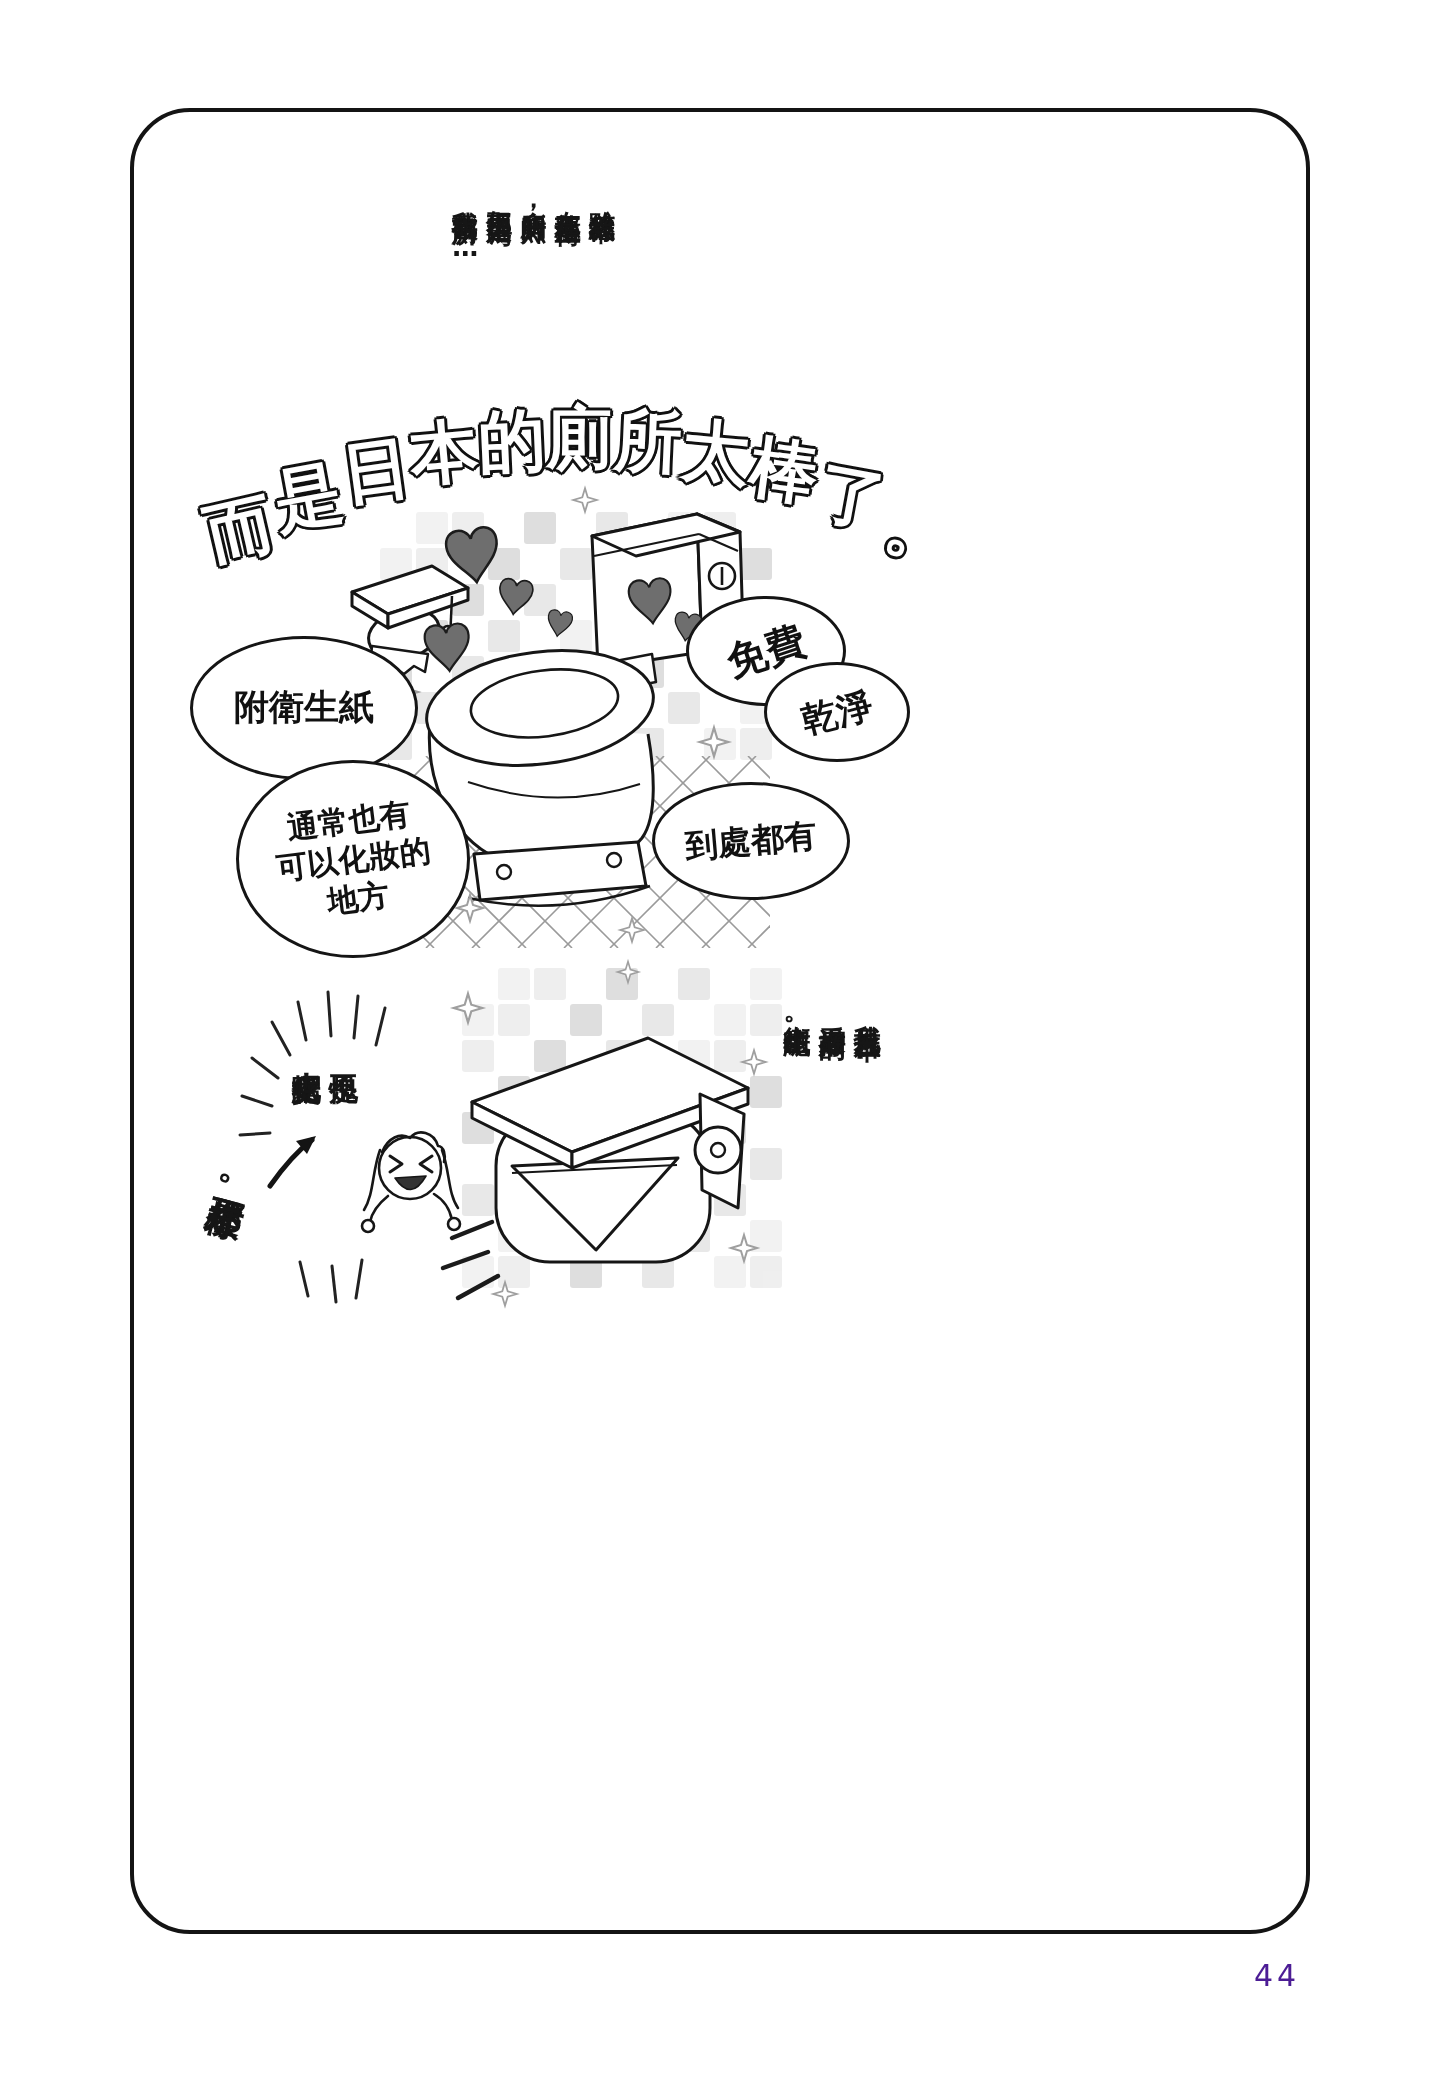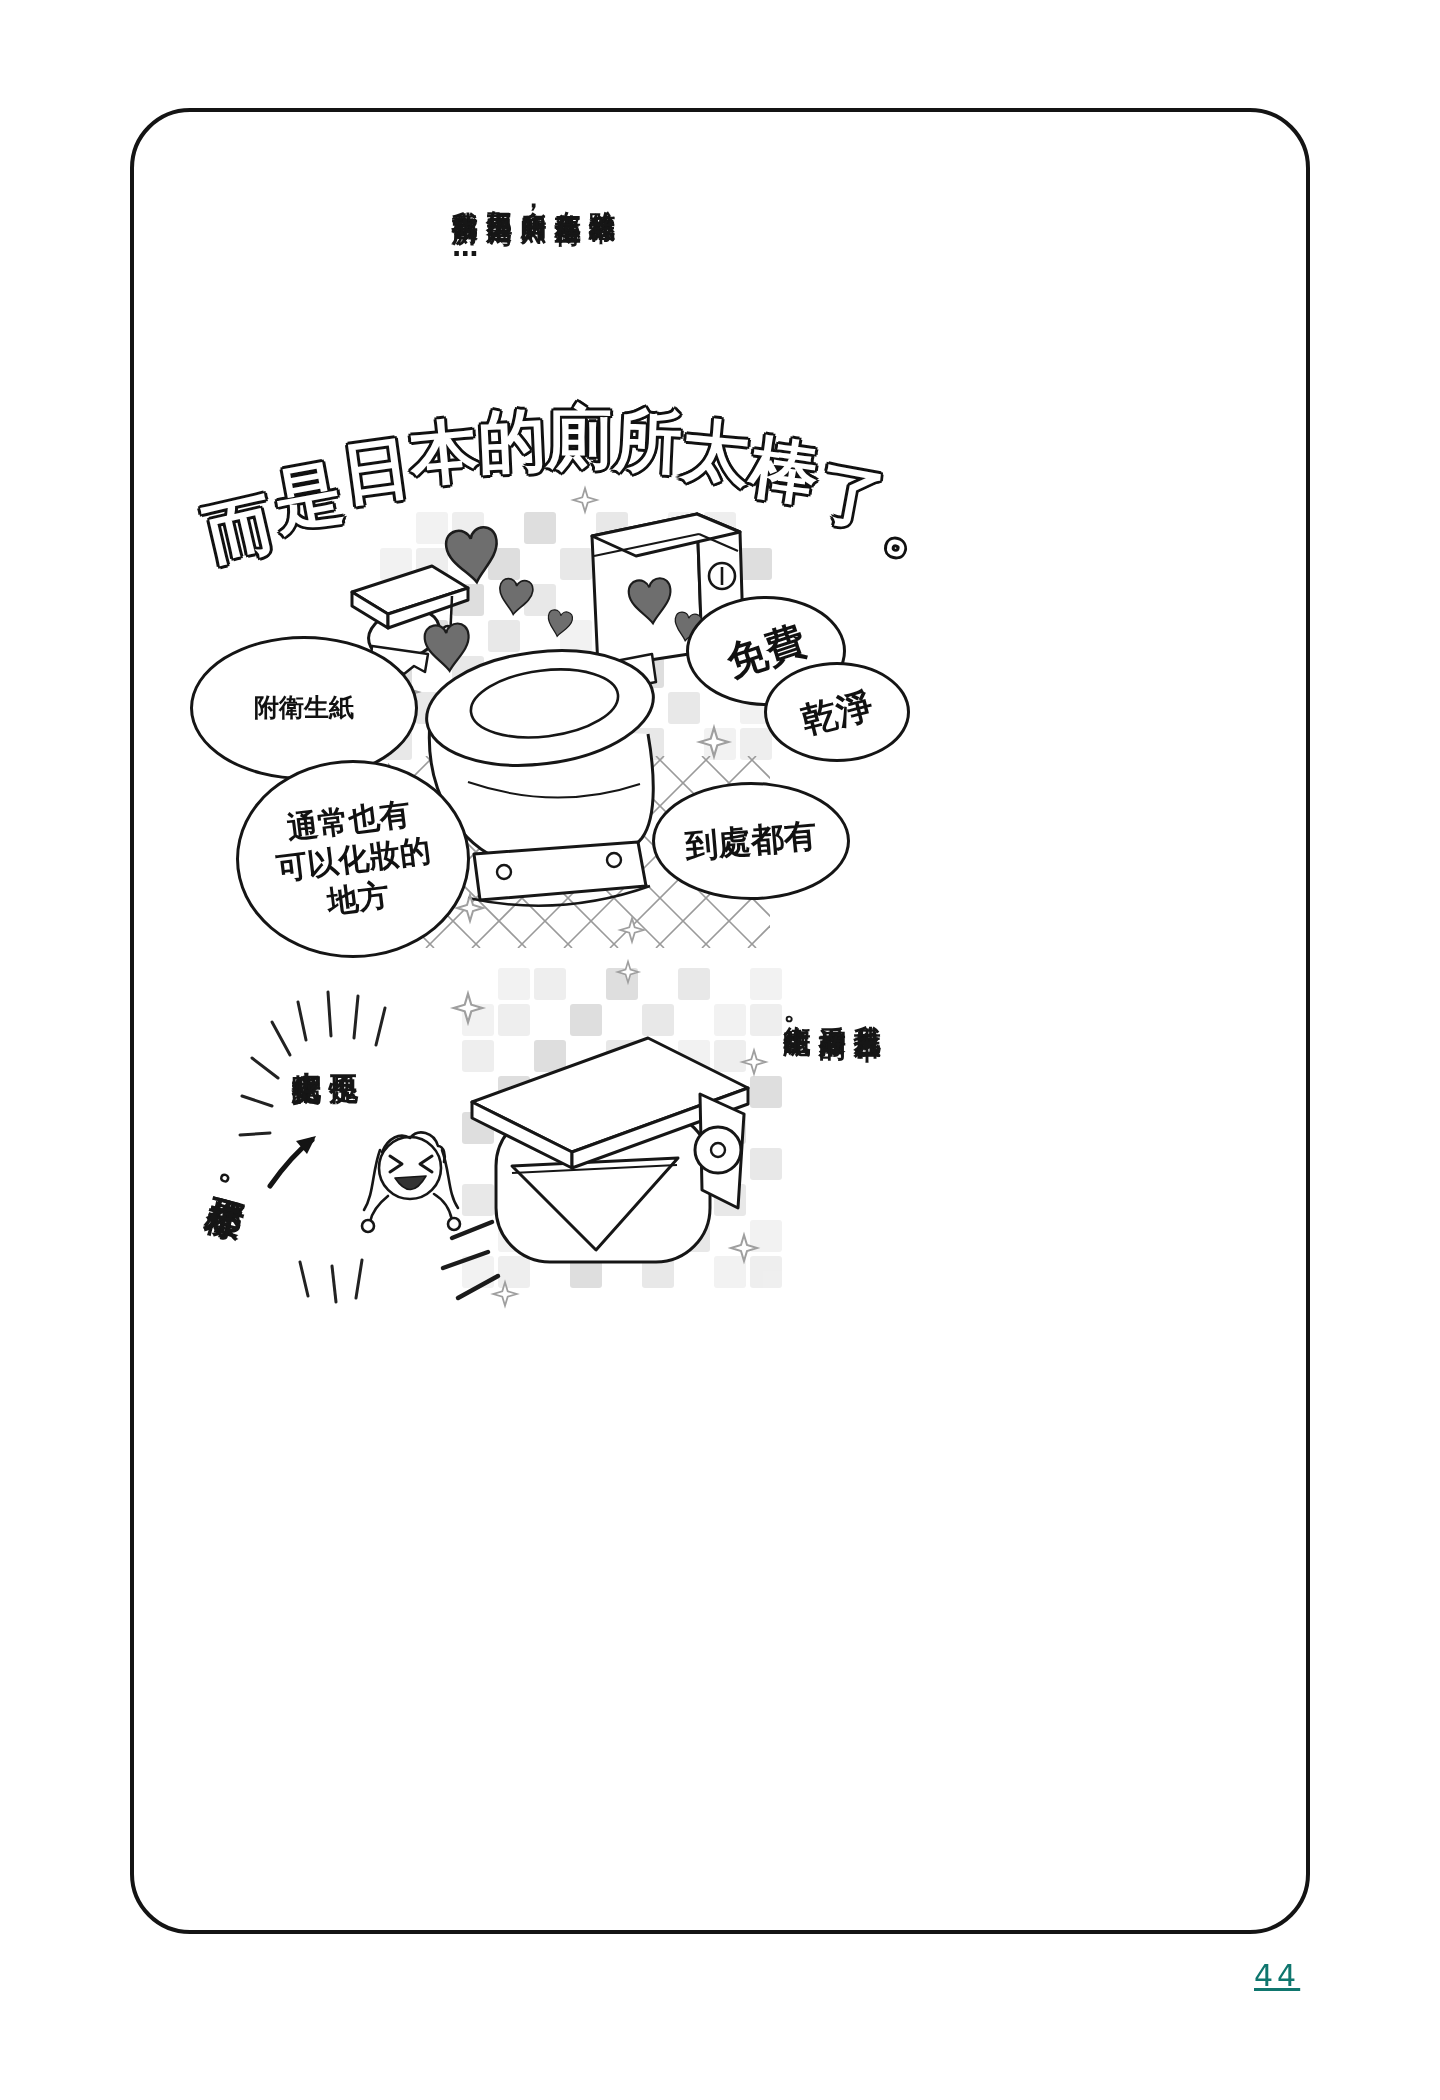--- a/index.html
+++ b/index.html
@@ -29,30 +29,30 @@
     display:inline-block;font-size:68px;font-weight:700;color:#ffffff;line-height:1;
     text-shadow:3px 0 0 #111,-3px 0 0 #111,0 3px 0 #111,0 -3px 0 #111,
       2px 2px 0 #111,-2px 2px 0 #111,2px -2px 0 #111,-2px -2px 0 #111;
   }
   .bubble{
     position:absolute;background:#fff;border:3.5px solid #151515;border-radius:50%;
     display:flex;align-items:center;justify-content:center;z-index:2;
   }
   .btext{font-weight:700;color:#111;text-align:center;white-space:pre-line;line-height:1.25;}
   .b-paper{left:190px;top:636px;width:222px;height:138px;}
-  .b-paper .btext{font-size:25px;font-family:Liberation Serif, serif;}
+  .b-paper .btext{font-size:35px;font-family:Liberation Serif, serif;}
   .b-makeup{left:236px;top:760px;width:228px;height:192px;}
   .b-makeup .btext{font-size:31px;transform:rotate(-7deg);}
   .b-free{left:686px;top:596px;width:154px;height:104px;}
   .b-free .btext{font-size:40px;transform:rotate(-18deg);}
   .b-clean{left:764px;top:662px;width:140px;height:94px;}
   .b-clean .btext{font-size:36px;transform:rotate(-14deg);}
   .b-everywhere{left:652px;top:782px;width:192px;height:112px;}
   .b-everywhere .btext{font-size:33px;transform:rotate(-5deg);}
-  .pagenum{position:absolute;left:1254px;top:1958px;font-size:30px;letter-spacing:4px;color:#0f766e;z-index:3;text-decoration:underline;}
+  .pagenum{position:absolute;left:1254px;top:1958px;font-size:30px;letter-spacing:4px;color:#4c1d95;z-index:3;}
 </style>
 </head>
 <body>
 
 <div class="panel"></div>
 
 <svg class="art" width="1440" height="2100" viewBox="0 0 1440 2100">
   <defs>
     <path id="heartP" d="M0,-4 C-1.5,-10 -11,-10 -11,-2 C-11,5 -3,10 0,15 C3,10 11,5 11,-2 C11,-10 1.5,-10 0,-4 Z"></path>
     <path id="sparkP" d="M0,-13 L3,-3 L13,0 L3,3 L0,13 L-3,3 L-13,0 L-3,-3 Z"></path>

